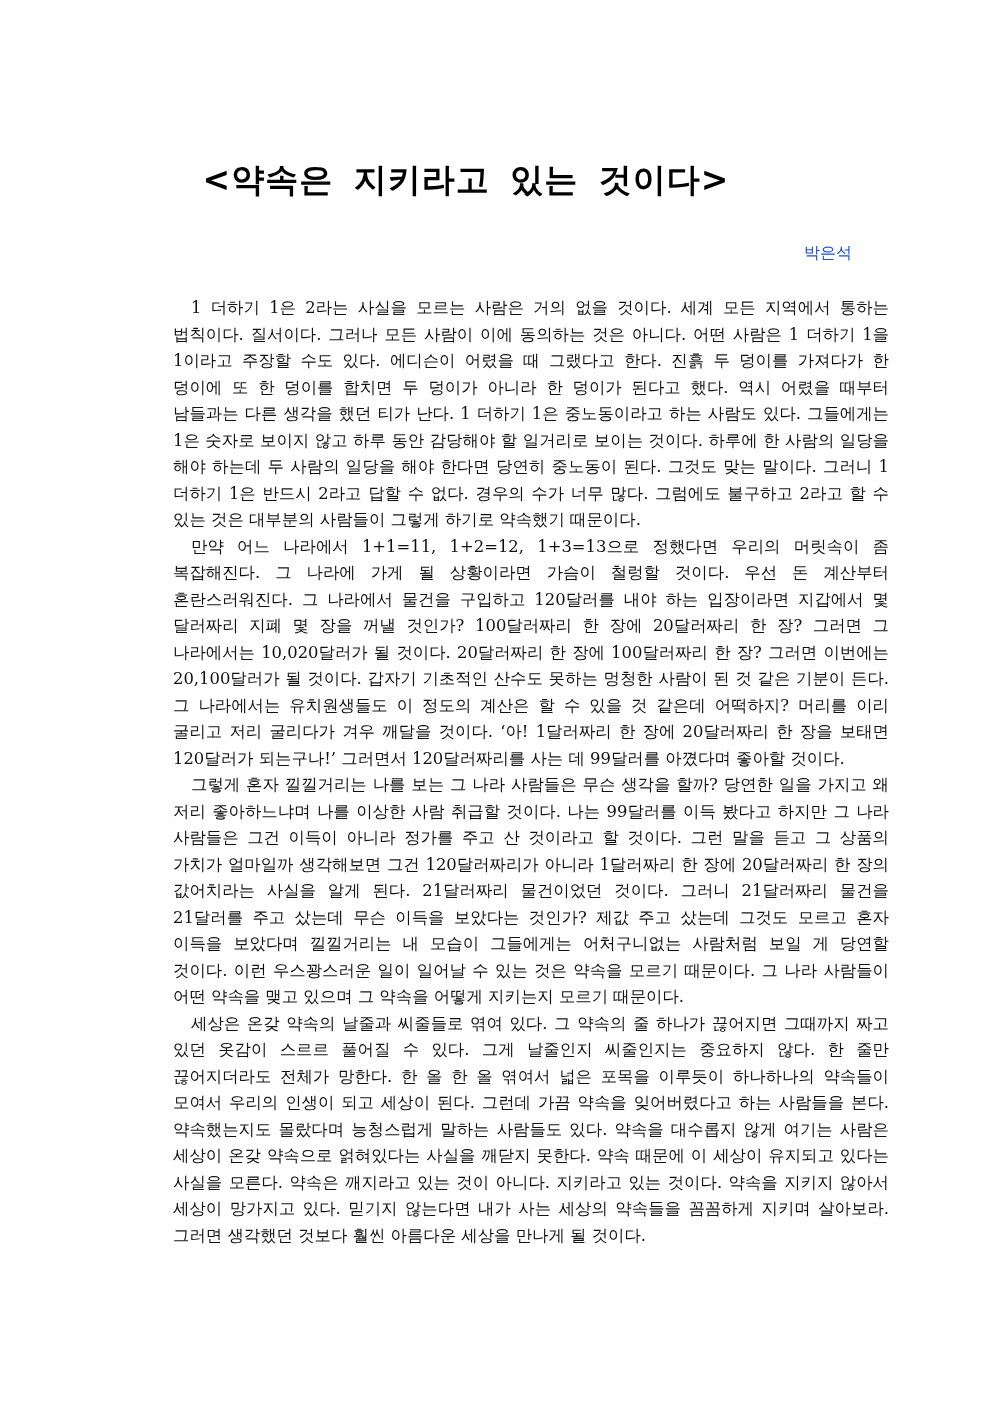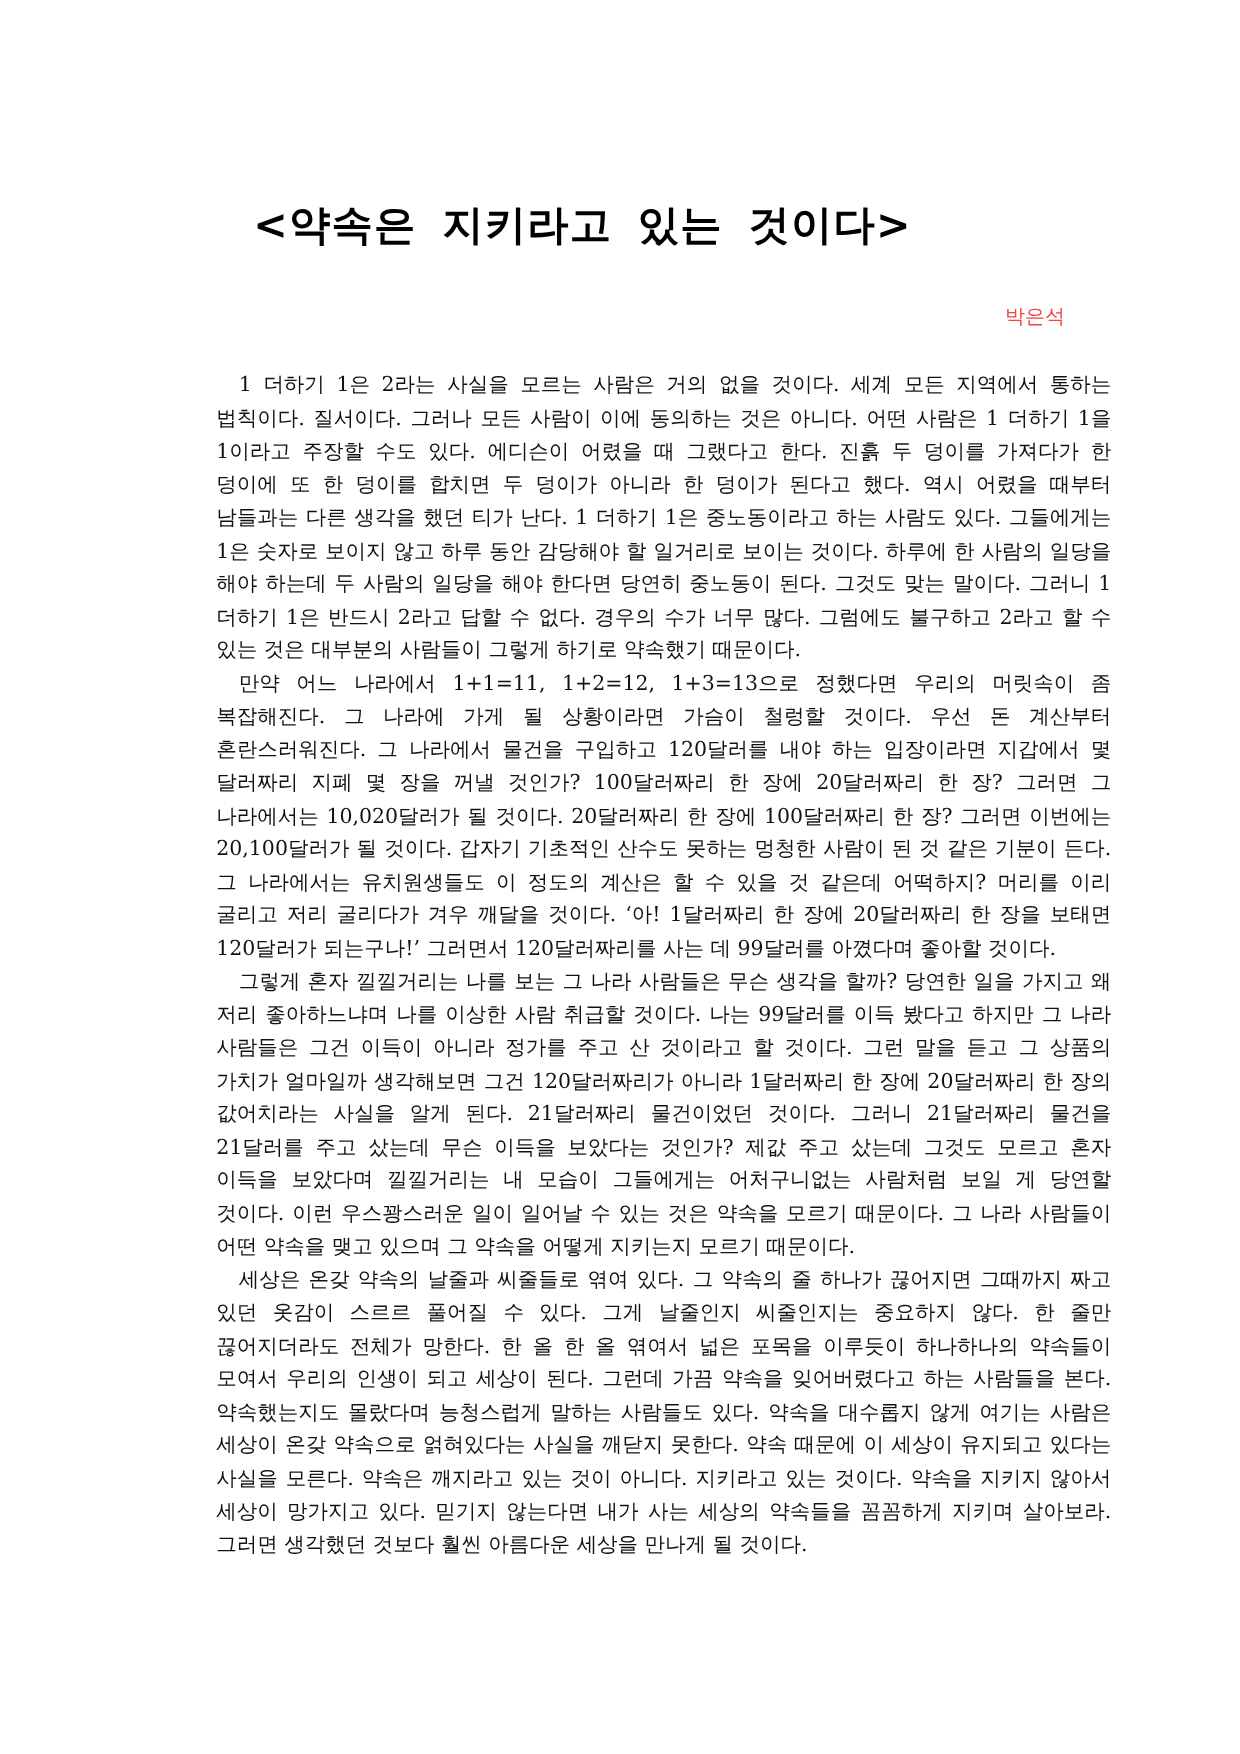--- a/index.html
+++ b/index.html
@@ -34,21 +34,21 @@
       letter-spacing: 1px;
       word-spacing: 8px;
       color: #000000;
       margin: 0;
     }
     .author {
       position: absolute;
       right: 140px;
       top: 243px;
       font-size: 16px;
-      color: #ef4444;
+      color: #1d4ed8;
       margin: 0;
     }
     .body {
       position: absolute;
       left: 141px;
       top: 295px;
       width: 716px;
       font-size: 16.4px;
       line-height: 26.5px;
       text-align: justify;

